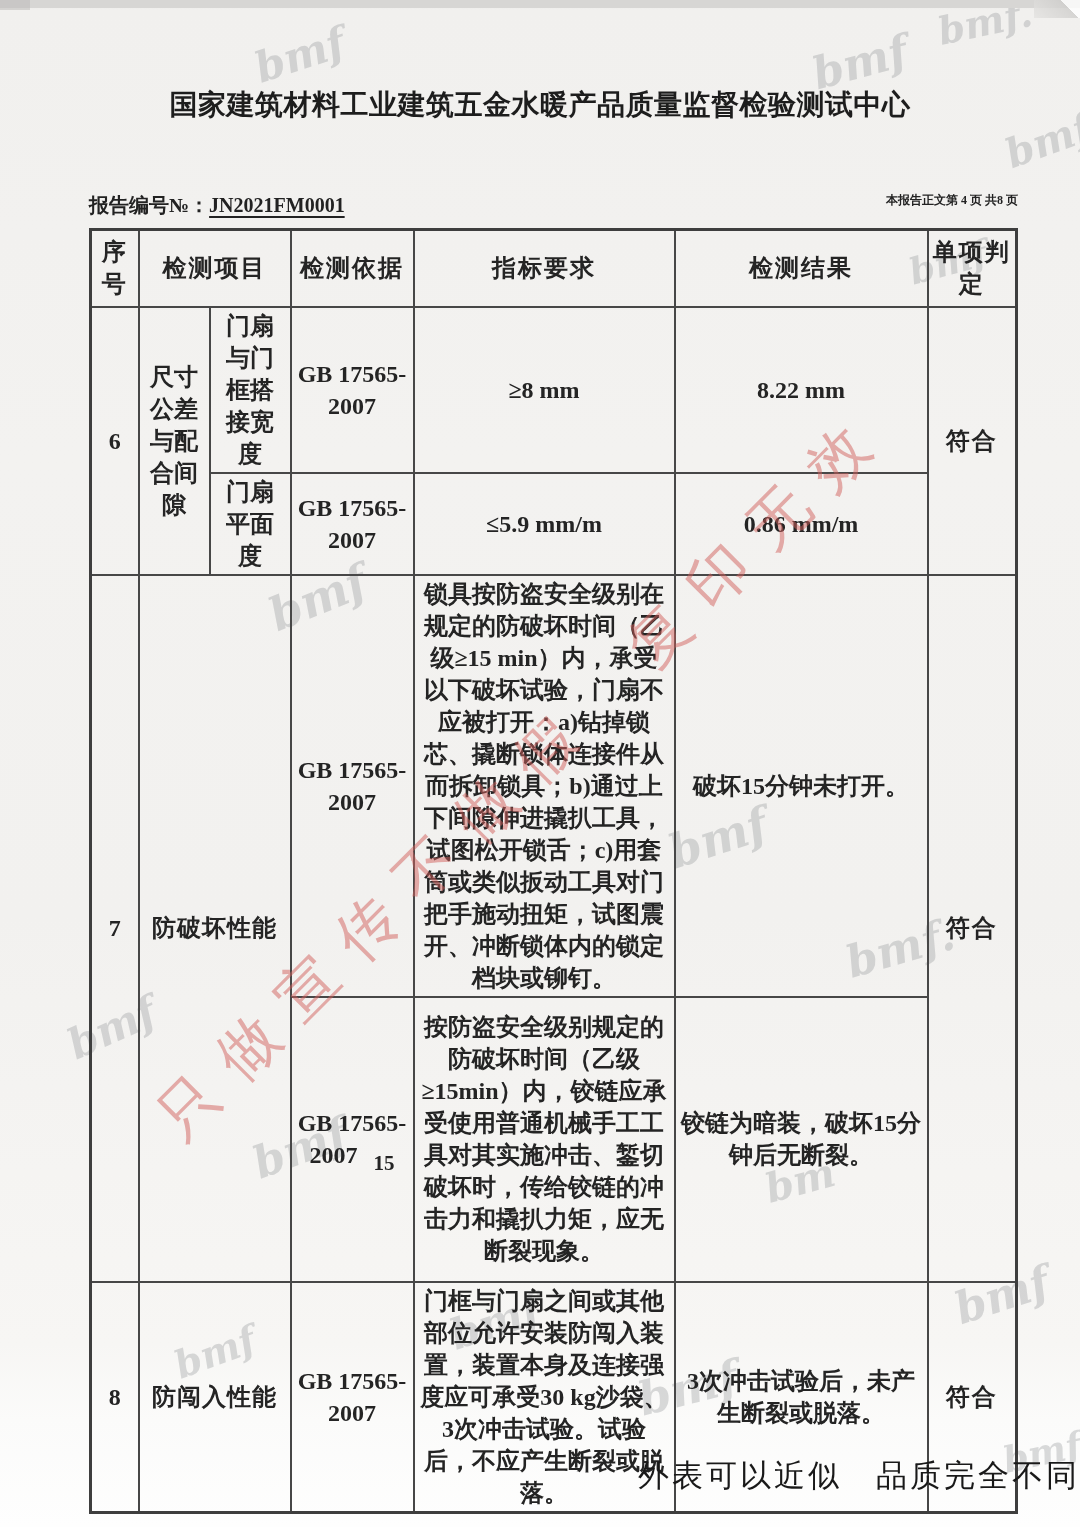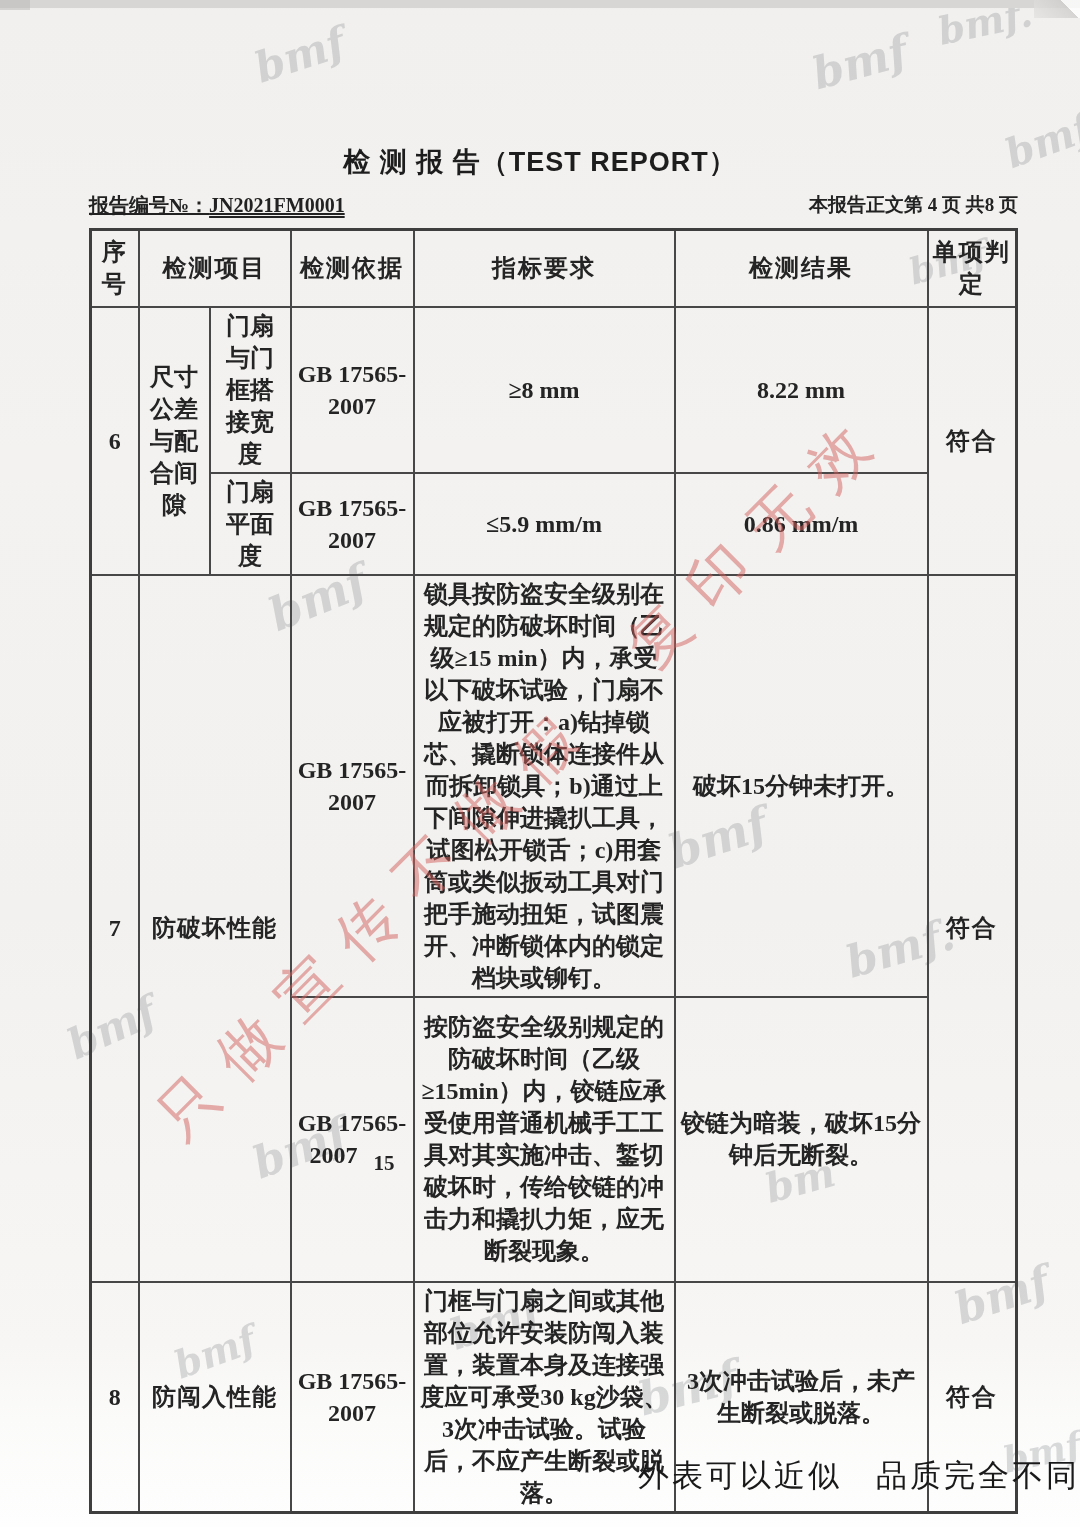--- a/index.html
+++ b/index.html
@@ -23,23 +23,23 @@
     position:absolute;left:0;right:0;top:86px;text-align:center;
     font-family:"Liberation Sans","DejaVu Sans",sans-serif;
     font-size:28px;font-weight:700;color:#1d1d1d;letter-spacing:0.5px;
   }
   .report-title{
     position:absolute;left:0;right:0;top:144px;text-align:center;
     font-family:"Liberation Sans","DejaVu Sans",sans-serif;
     font-size:27px;font-weight:700;color:#1d1d1d;letter-spacing:1px;
   }
   .meta-row{position:absolute;left:89px;right:62px;top:192px;height:30px;font-weight:700;color:#222;}
-  .report-no{position:absolute;left:0;top:0;font-size:20px;text-decoration:underline;}
+  .report-no{position:absolute;left:0;top:0;font-size:20px;}
   .report-no u{text-decoration:underline;text-underline-offset:4px;}
-  .page-info{position:absolute;right:0;top:0;font-size:19px;}
+  .page-info{position:absolute;right:0;top:0;font-size:12px;}
 
   
   table.report{
     position:absolute;left:89px;top:228px;width:926px;
     border-collapse:collapse;table-layout:fixed;
     border:3px solid #3e3e3e;
     color:#242424;font-weight:600;
   }
   table.report td{
     border:2px solid #474747;vertical-align:middle;text-align:center;
@@ -105,21 +105,21 @@
       <span class="bmf" style="left: 1002px; top: 1295px; font-size: 44px; transform: translate(-50%, -50%) rotate(-18deg);">bmf</span>
       <span class="bmf" style="left: 215px; top: 1352px; font-size: 38px; transform: translate(-50%, -50%) rotate(-20deg);">bmf</span>
       <span class="bmf" style="left: 1042px; top: 1452px; font-size: 36px; transform: translate(-50%, -50%) rotate(-12deg);">bmf</span>
     </div>
 
   <div class="content-layer">
     <div class="top-edge"></div>
     <div class="corner-tl"></div>
     <div class="corner-tr"></div>
 
-    <div class="report-title">检 测 报 告（TEST REPORT）</div>
+    <div class="org-title">国家建筑材料工业建筑五金水暖产品质量监督检验测试中心</div>
 
     <div class="meta-row">
       <div class="report-no"><span>报告编号№：</span><u>JN2021FM0001</u></div>
       <div class="page-info">本报告正文第 4 页 共8 页</div>
     </div>
 
     <table class="report">
       <colgroup>
         <col style="width:48px">
           <col style="width:71px">

